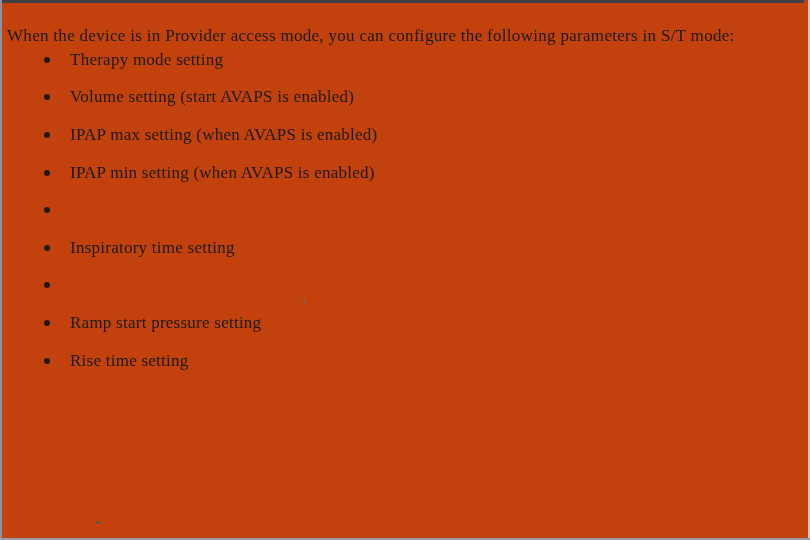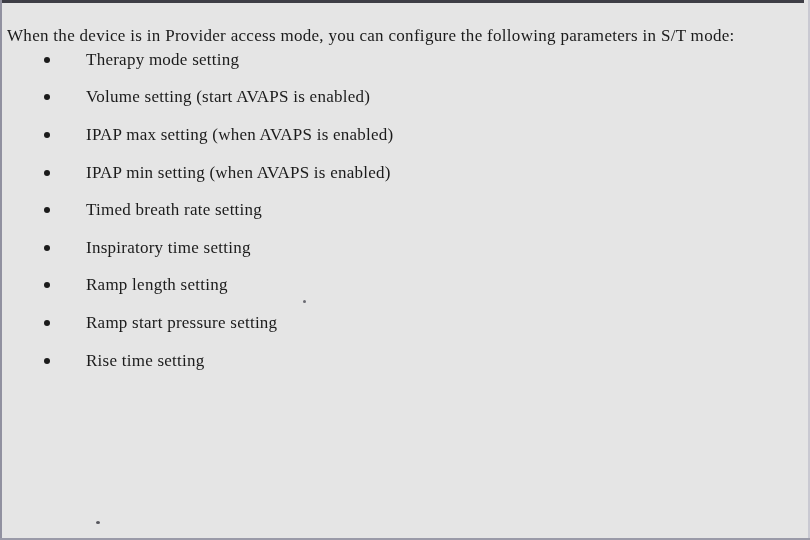--- a/index.html
+++ b/index.html
@@ -4,21 +4,21 @@
 <style>
   html, body {
     margin: 0;
     padding: 0;
     background: #ffffff;
   }
   .page {
     position: relative;
     width: 810px;
     height: 540px;
-    background: #e5e5e5;
+    background: #c2410c;
     overflow: hidden;
     font-family: "Liberation Serif", "DejaVu Serif", serif;
     color: #1b1b1b;
   }
   
   .border-top {
     position: absolute;
     top: 0; left: 0;
     width: 804px; height: 3px;
     background: #3e3e46;
@@ -70,21 +70,21 @@
   }
   .bullet {
     display: inline-block;
     width: 6px;
     height: 6px;
     border-radius: 50%;
     background: #1b1b1b;
     flex: 0 0 6px;
   }
   .item-text {
-    margin-left: 36px;
+    margin-left: 20px;
     white-space: nowrap;
   }
   .speck-1 {
     position: absolute;
     left: 303px;
     top: 300px;
     width: 3px;
     height: 3px;
     background: #6a6a72;
     border-radius: 50%;
@@ -123,29 +123,27 @@
     <li>
       <span class="bullet"></span>
       <span class="item-text">IPAP max setting (when AVAPS is enabled)</span>
     </li>
     <li>
       <span class="bullet"></span>
       <span class="item-text">IPAP min setting (when AVAPS is enabled)</span>
     </li>
     <li>
       <span class="bullet"></span>
-      <span class="item-text">Timed breath rate setting</span>
     </li>
     <li>
       <span class="bullet"></span>
       <span class="item-text">Inspiratory time setting</span>
     </li>
     <li>
       <span class="bullet"></span>
-      <span class="item-text">Ramp length setting</span>
     </li>
     <li>
       <span class="bullet"></span>
       <span class="item-text">Ramp start pressure setting</span>
     </li>
     <li>
       <span class="bullet"></span>
       <span class="item-text">Rise time setting</span>
     </li>
   </ul>

